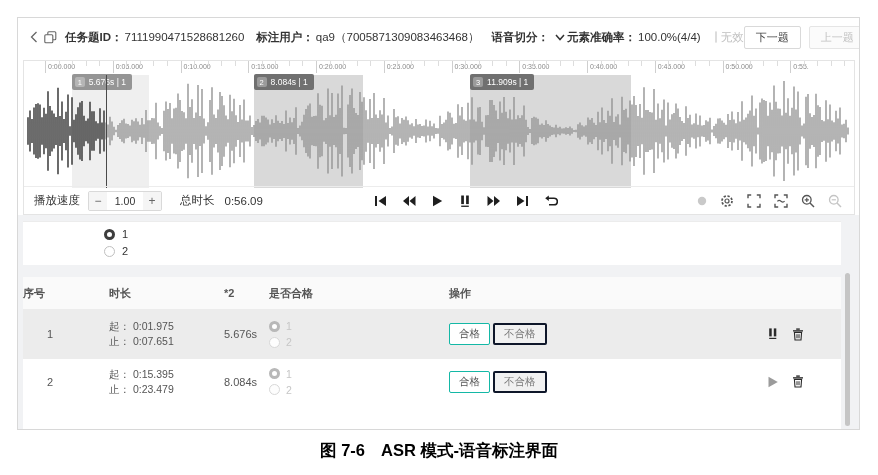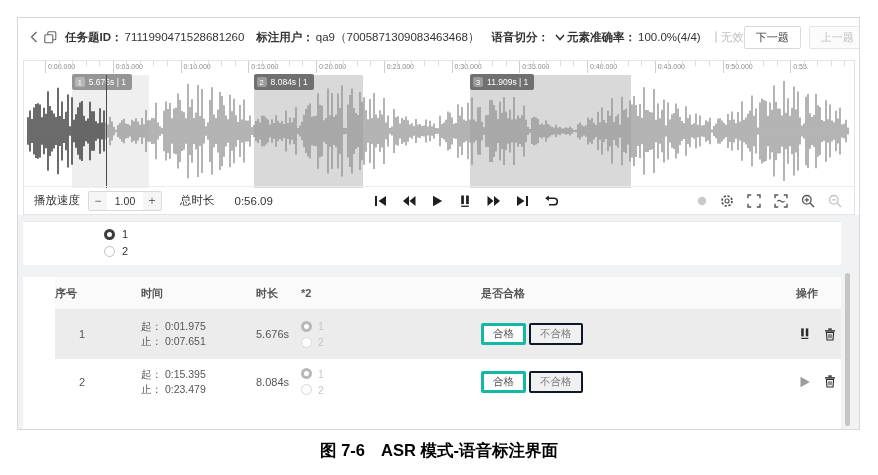--- a/index.html
+++ b/index.html
@@ -51,50 +51,50 @@
   #wave-svg { position:absolute; left:0; top:14px; }
   #playhead { position:absolute; top:14px; width:1px; height:113px; background:#4a4a4a; }
   .controls {
     position:absolute; left:0; right:0; bottom:0; height:28px; border-top:1px solid #ececec;
     display:flex; align-items:center; padding:0 10px; font-size:11.5px; color:#333;
   }
   .stepper { display:inline-flex; align-items:center; height:20px; border:1px solid #d9d9d9; border-radius:2px; margin:0 10px 0 8px; overflow:hidden; }
   .stepper .st-btn { width:18px; height:100%; background:#f5f5f5; color:#666; display:inline-flex; align-items:center; justify-content:center; font-size:12px; cursor:pointer; }
   .stepper .st-val { width:36px; text-align:center; font-size:10.5px; background:#fff; }
   .dur-lbl { margin-left:8px; }
-  .dur-val { margin-left:20px; }
+  .dur-val { margin-left:10px; }
   .transport { position:absolute; left:350px; top:0; height:28px; display:flex; align-items:center; gap:15px; }
   .t-icon { display:inline-flex; cursor:pointer; }
   .right-icons { position:absolute; right:12px; top:0; height:28px; display:flex; align-items:center; gap:13px; }
   
   .scroll-region { position:absolute; left:0; right:0; top:197px; bottom:0; background:#f1f2f4; }
   .card { position:absolute; left:5px; width:818px; background:#fff; }
   .partial-card { top:6px; height:44px; border-top:1px solid #ececec; }
   .radio-stack { position:absolute; left:81px; top:6px; display:flex; flex-direction:column; gap:5px; font-size:11px; }
   .radio-line { display:flex; align-items:center; gap:7px; }
   .radio { width:11px; height:11px; border-radius:50%; display:inline-block; }
   .radio.sel-dark { border:3.5px solid #3d3d3d; background:#fff; }
   .radio.unsel-dark { border:1px solid #bfbfbf; background:#fff; }
   .radio.sel-gray { border:3px solid #b8b8b8; background:#fff; }
   .radio.unsel-gray { border:1px solid #d8d8d8; background:#fdfdfd; }
   .seg-card { top:62px; height:160px; }
   .seg-title { padding:11px 0 9px 28px; font-size:12px; font-weight:bold; color:#333; }
-  .tbl-grid { display:grid; grid-template-columns:86px 115px 45px 180px 315px 1fr; align-items:center;margin-left:32px; }
+  .tbl-grid { display:grid; grid-template-columns:86px 115px 45px 180px 315px 1fr; align-items:center; }
   .tbl-head { background:#fafafa; height:32px; font-size:11px; font-weight:bold; color:#555; }
   .tbl-head > div { padding-left:0; }
   .cell-first { padding-left:24px; }
   .tbl-row { height:50px; font-size:11px; color:#555; }
   .tbl-row.alt { background:#ececec; }
   .tbl-row.r2 { height:45px; }
   .time-cell { font-size:10.5px; line-height:15px; color:#555; }
   .opt-col { display:flex; flex-direction:column; gap:4px; font-size:10.5px; color:#c6c6c6; }
   .opt-line { display:flex; align-items:center; gap:6px; }
   .row-btns { display:flex; }
   .row-btn { height:22px; padding:0 9px; font-size:10.5px; display:inline-flex; align-items:center; cursor:pointer; border-radius:2px; }
-  .row-btn.pass { background:#fff; border:3px solid #14b8a6; color:#555; }
+  .row-btn.pass { background:#fff; border:1px solid #14b8a6; color:#555; }
   .row-btn.fail { background:#f1f1f1; border:2px solid #0f172a; color:#777; margin-left:3px; }
   .ops { display:flex; gap:13px; align-items:center; padding-left:3px; }
   .scrollbar-thumb { position:absolute; left:827px; top:58px; width:5px; height:153px; border-radius:3px; background:#c5c5c5; }
   
   .caption { position:absolute; left:0; right:0; top:440px; text-align:center; font-size:16.5px; font-weight:bold; color:#000; }
   .caption .sp { display:inline-block; width:16px; }
   svg { display:block; }
 </style>
 </head>
 <body>
@@ -343,21 +343,20 @@
           <span class="radio unsel-dark"></span>
           <span>2</span>
         </span>
       </div>
     </div>
 
     <div class="card seg-card">
 
       <div class="tbl-grid tbl-head">
         <div class="cell-first">序号</div>
-        <div>时间</div>
         <div>时长</div>
         <div>*2</div>
         <div>是否合格</div>
         <div>操作</div>
       </div>
 
       <div class="tbl-grid tbl-row alt">
         <div class="cell-first">1</div>
         <div class="time-cell">
           <div><span>起：</span> <span>0:01.975</span></div>

